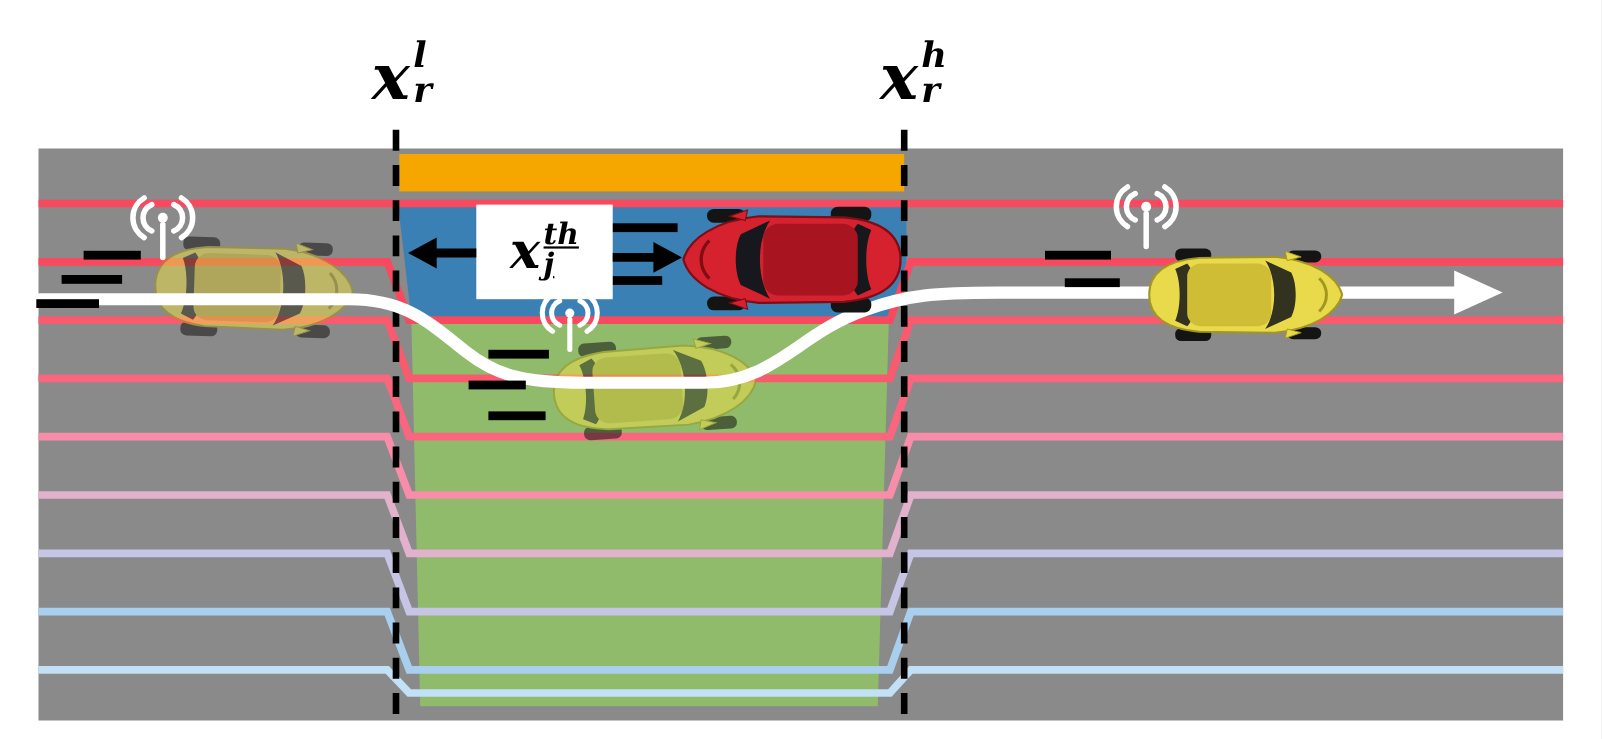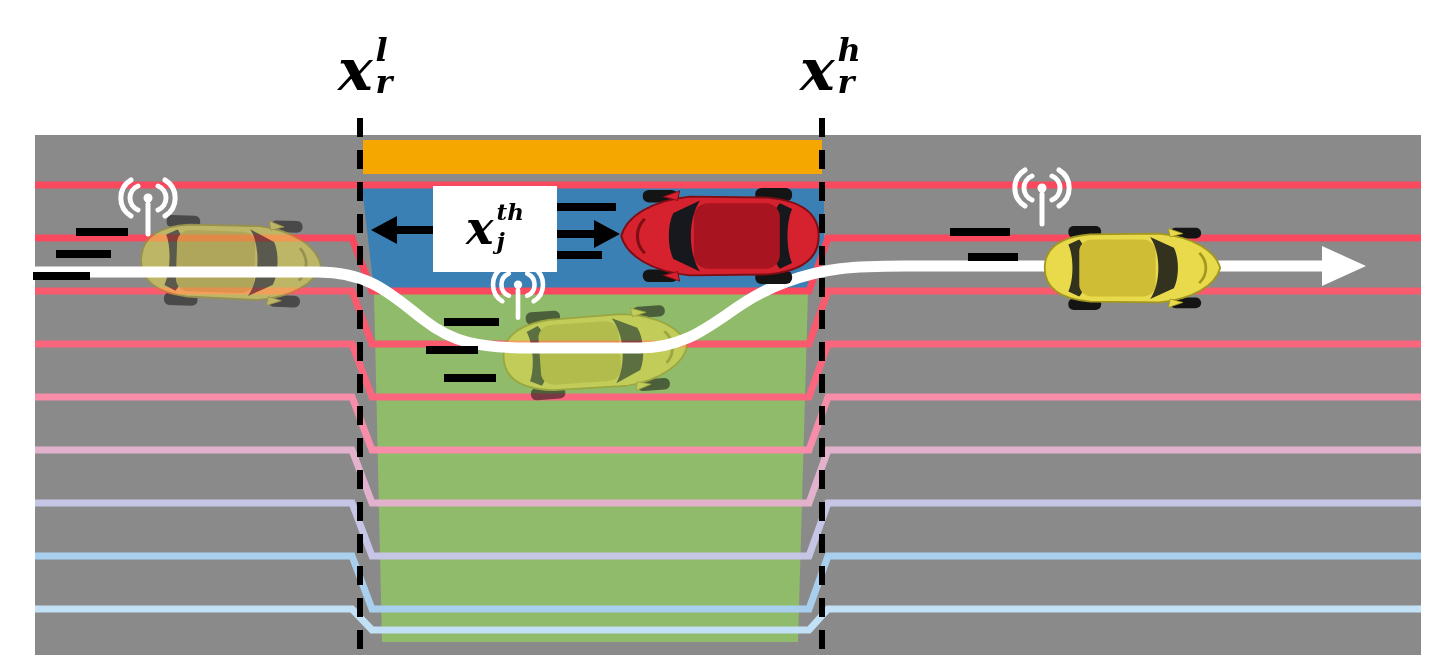--- a/index.html
+++ b/index.html
@@ -10,21 +10,21 @@
   .car-other{--car-body:var(--other-body);--car-roof:var(--other-roof);--car-glass:var(--other-glass);--car-line:var(--other-outline);}
   
   .math-label{position:absolute;display:flex;align-items:flex-start;color:#000;
     font-family:"DejaVu Serif",serif;font-style:italic;font-weight:bold;line-height:1;}
   .math-label .mbase{font-size:58px;line-height:0.9;}
   .math-label .mscripts{display:flex;flex-direction:column;justify-content:space-between;
     height:62px;margin-left:3px;margin-top:-10px;font-size:32px;}
   .math-label.small{left:433px;top:186px;width:124px;height:86px;
     align-items:center;justify-content:center;}
   .math-label.small .mbase{font-size:46px;}
-  .math-label.small .mscripts{height:52px;font-size:23px;margin-top:-6px;}
+  .math-label.small .mscripts{height:52px;font-size:27px;margin-top:-6px;text-decoration:underline;}
 </style>
 </head>
 <body>
 
 <div class="stage">
 
   <svg id="scene" width="1456" height="672" viewBox="0 0 1456 672" xmlns="http://www.w3.org/2000/svg">
 
     <defs>
 

